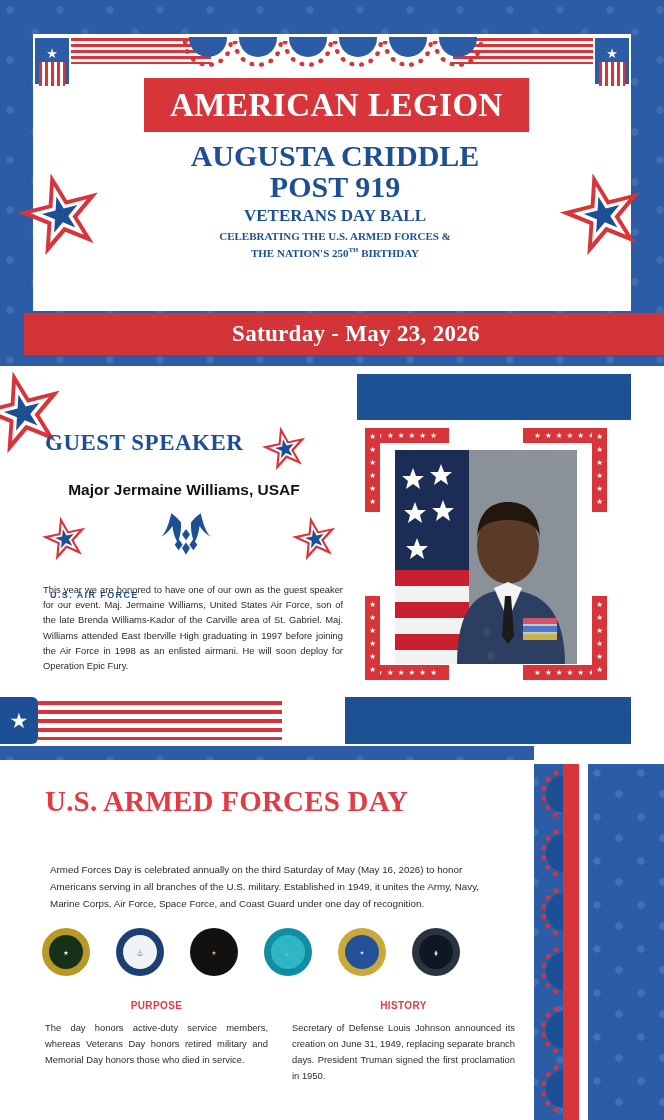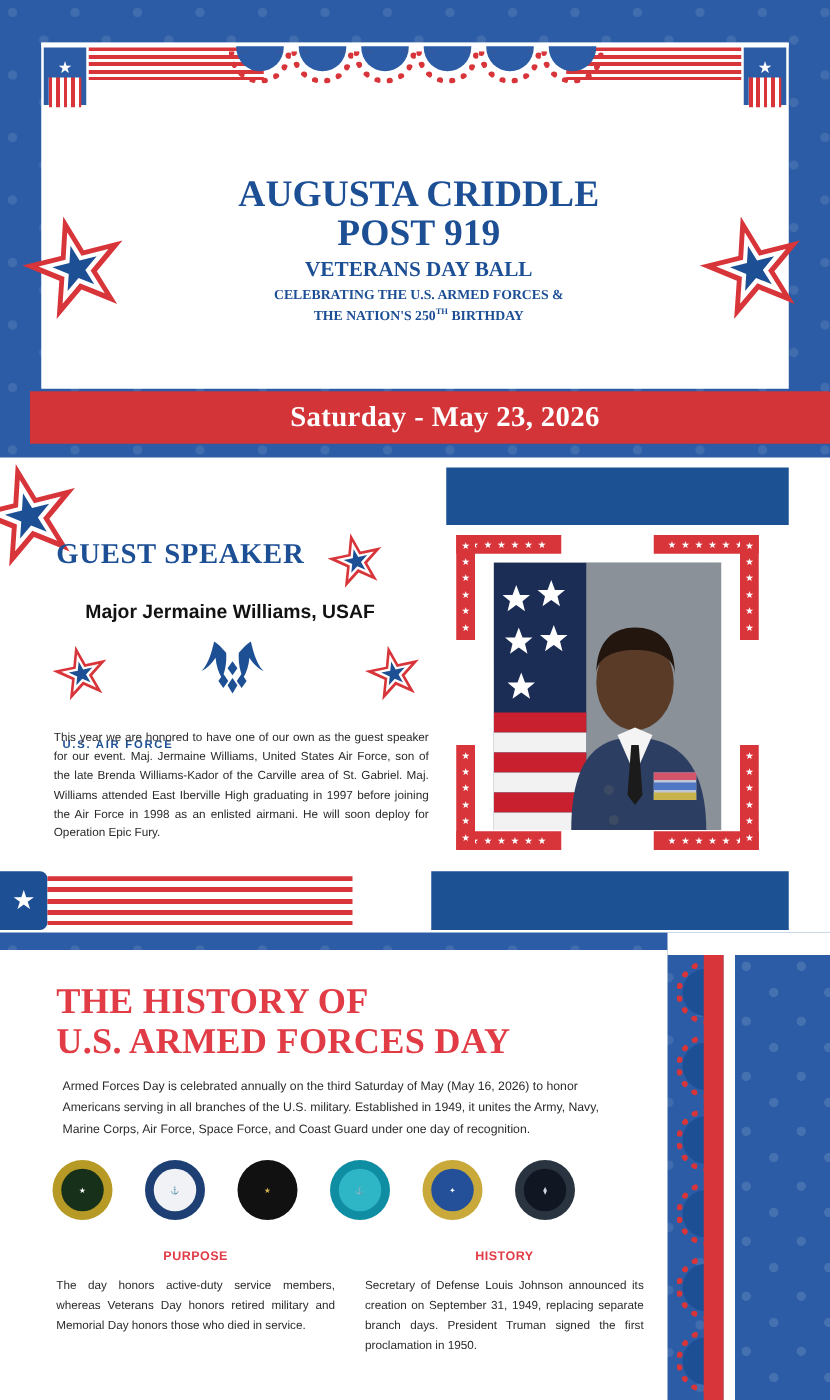--- a/index.html
+++ b/index.html
@@ -319,20 +319,23 @@
     <div class="bunt-corner l">
       <span class="cstar">★</span>
       <span class="cbars"></span>
     </div>
     <div class="bunt-corner r">
       <span class="cstar">★</span>
       <span class="cbars"></span>
     </div>
   </div>
 
+  <div class="title-bar">
+    <h1>AMERICAN LEGION</h1>
+  </div>
 
   <div class="org">
     <div class="l-a">AUGUSTA CRIDDLE</div>
     <div class="l-b">POST 919</div>
     <div class="l-c">VETERANS DAY BALL</div>
     <div class="l-d">CELEBRATING THE U.S. ARMED FORCES &amp;</div>
     <div class="l-e"><span>THE NATION'S 250</span><sup>TH</sup><span> BIRTHDAY</span></div>
   </div>
 
   <div class="bigstar tilt" style="left:18px;  top:172px;">
@@ -440,21 +443,20 @@
   <div class="flagstrip">
     <div class="canton">★</div>
     <div class="bars"></div>
   </div>
   <div class="midblue-bar"></div>
 
   <div class="panel-bot-topstrip"></div>
   <div class="panel-bot"></div>
 
   <div class="hist-title">
-    <div>THE HISTORY OF</div>
     <div>U.S. ARMED FORCES DAY</div>
   </div>
 
   <div class="hist-body">Armed Forces Day is celebrated annually on the third Saturday of May (May 16, 2026) to honor Americans serving in all branches of the U.S. military. Established in 1949, it unites the Army, Navy, Marine Corps, Air Force, Space Force, and Coast Guard under one day of recognition.</div>
 
   <div class="seals">
     <div class="seal">
       <div class="ring" style="background:#b79a26"></div>
         <div class="inner" style="background:#16301a">★</div>
     </div>
@@ -480,21 +482,21 @@
     </div>
   </div>
 
   <div class="cols">
     <div class="col">
       <h3>PURPOSE</h3>
       <p>The day honors active-duty service members, whereas Veterans Day honors retired military and Memorial Day honors those who died in service.</p>
     </div>
     <div class="col">
       <h3>HISTORY</h3>
-      <p>Secretary of Defense Louis Johnson announced its creation on September 31, 1949, replacing separate branch days. President Truman signed the first proclamation in 1950.</p>
+      <p>Secretary of Defense Louis Johnson announced its creation on June 31, 1949, replacing separate branch days. President Truman signed the first proclamation in 1950.</p>
     </div>
   </div>
 
   <div class="vstrip">
     <div class="vswag">
         <div class="vdome"></div>
         <div class="vscal"></div>
       </div>
     <div class="vswag">
         <div class="vdome"></div>

